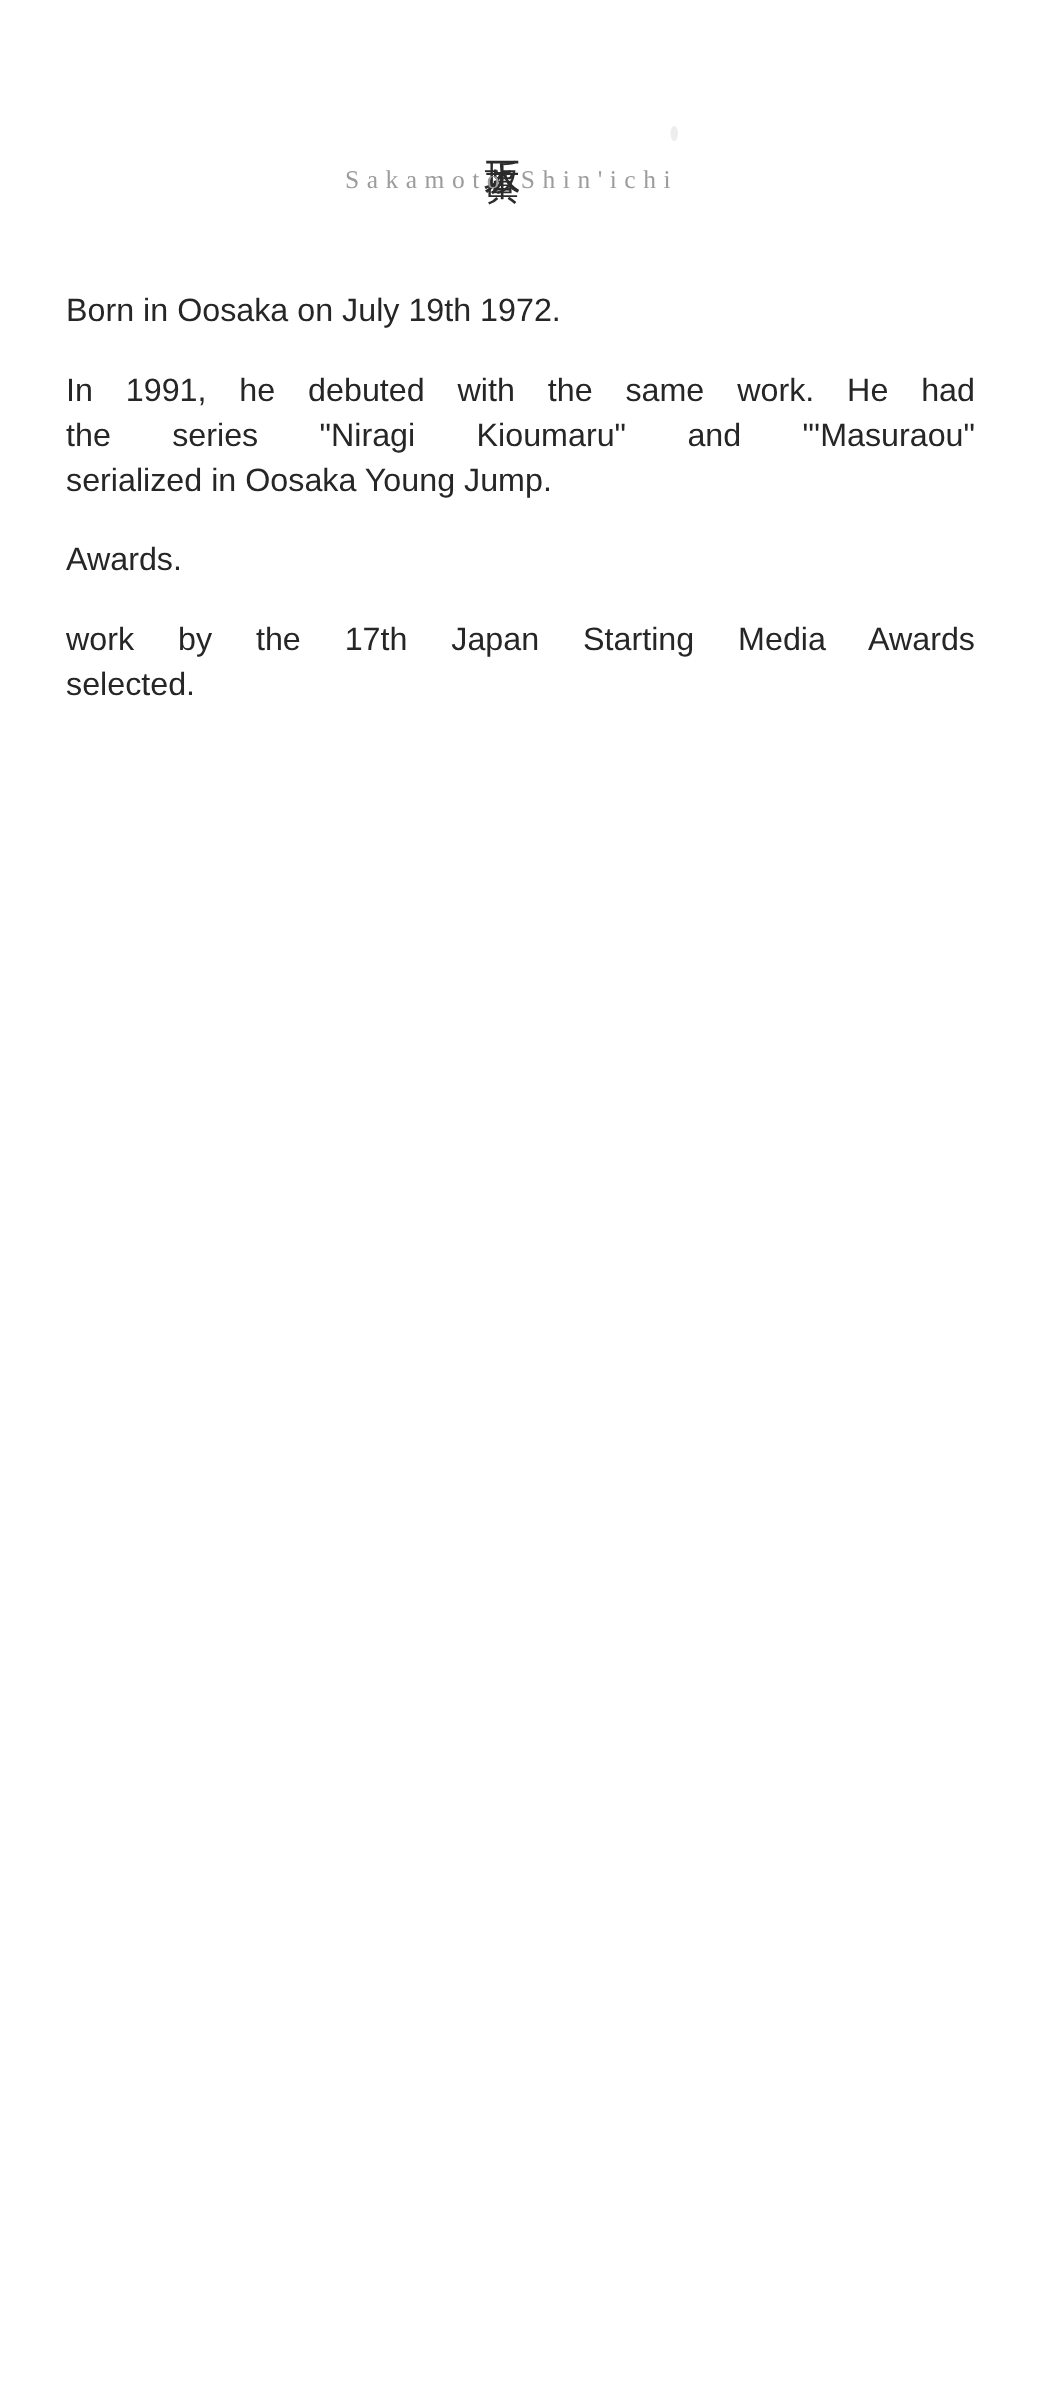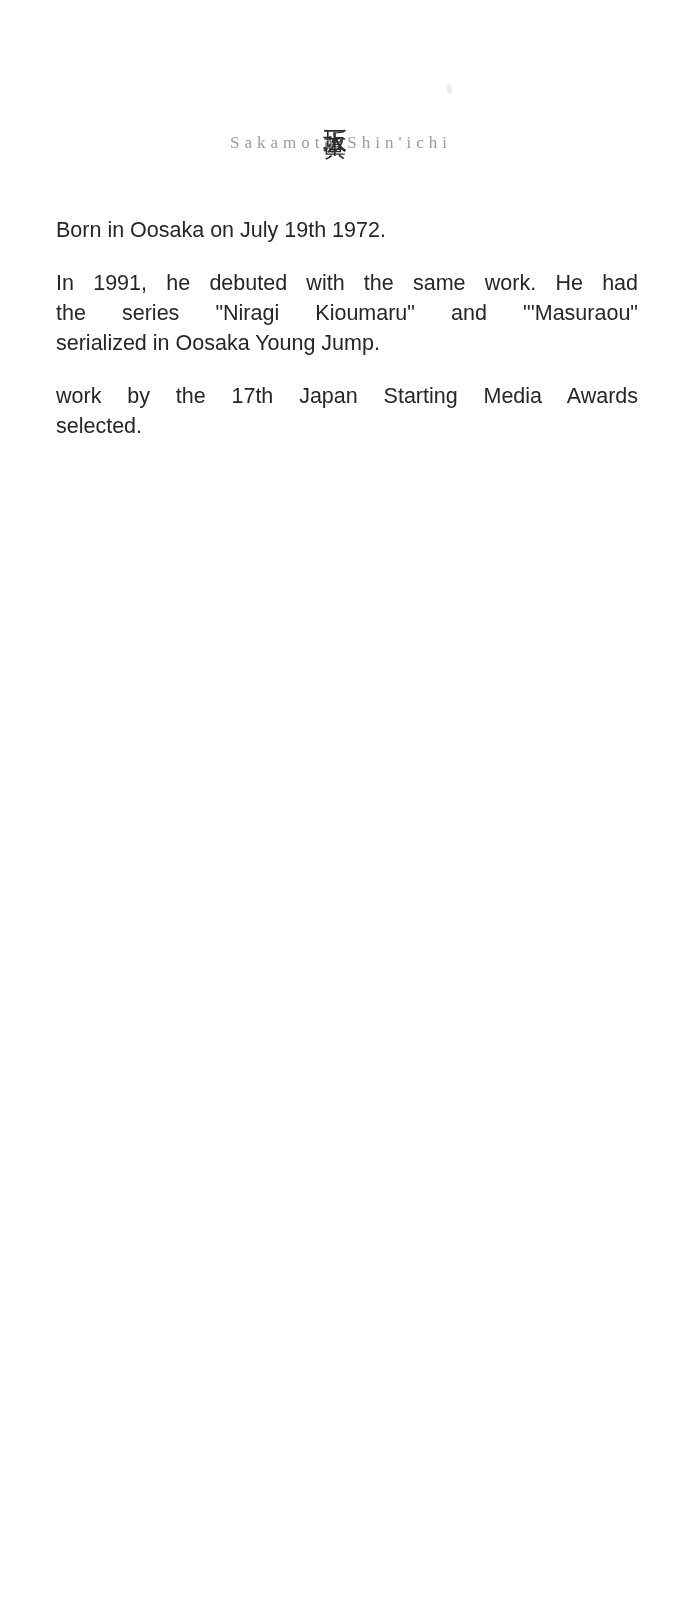--- a/index.html
+++ b/index.html
@@ -11,21 +11,21 @@
     overflow: hidden;
     font-family: "Liberation Sans", "DejaVu Sans", sans-serif;
   }
   .speck {
     position: absolute;
     left: 447px; top: 84px;
     width: 5px; height: 10px;
     background: #ededed;
     border-radius: 50%;
   }
-  .author { padding-top: 110px; text-align: center; }
+  .author { padding-top: 87px; text-align: center; }
   .kanji-wrap { line-height: 0; }
   .kanji {
     display: inline-block;
     writing-mode: vertical-rl;
     text-orientation: upright;
     font-family: "DejaVu Serif", "Liberation Serif", serif;
     font-size: 24px;
     line-height: 1;
     letter-spacing: 3px;
     color: #2b2b2b;
@@ -36,21 +36,21 @@
     font-family: "Liberation Serif", "DejaVu Serif", serif;
     font-size: 17px;
     line-height: 20px;
     letter-spacing: 5px;
     color: #9c9c9c;
     padding-right: 0;
     margin-right: 12px;
   }
   .bio {
     margin-top: 62px;
-    padding: 0 56px;
+    padding: 0 44px;
     color: #262626;
     font-size: 21.5px;
     line-height: 30px;
   }
   .para { margin: 0 0 23px 0; }
   .line { display: block; }
   .line.j {
     text-align: justify;
     text-align-last: justify;
   }
@@ -79,20 +79,21 @@
     <p class="para">
     </p>
 
     <p class="para">
       <span class="line j">In 1991, he debuted with the same work. He had</span>
       <span class="line j">the series "Niragi Kioumaru" and "'Masuraou"</span>
       <span class="line l">serialized in Oosaka Young Jump.</span>
     </p>
 
     <p class="para">
+      <span class="line l">Awards.</span>
     </p>
 
     <p class="para">
       <span class="line j">work by the 17th Japan Starting Media Awards</span>
       <span class="line l">selected.</span>
     </p>
 
   </main>
 </div>
 

